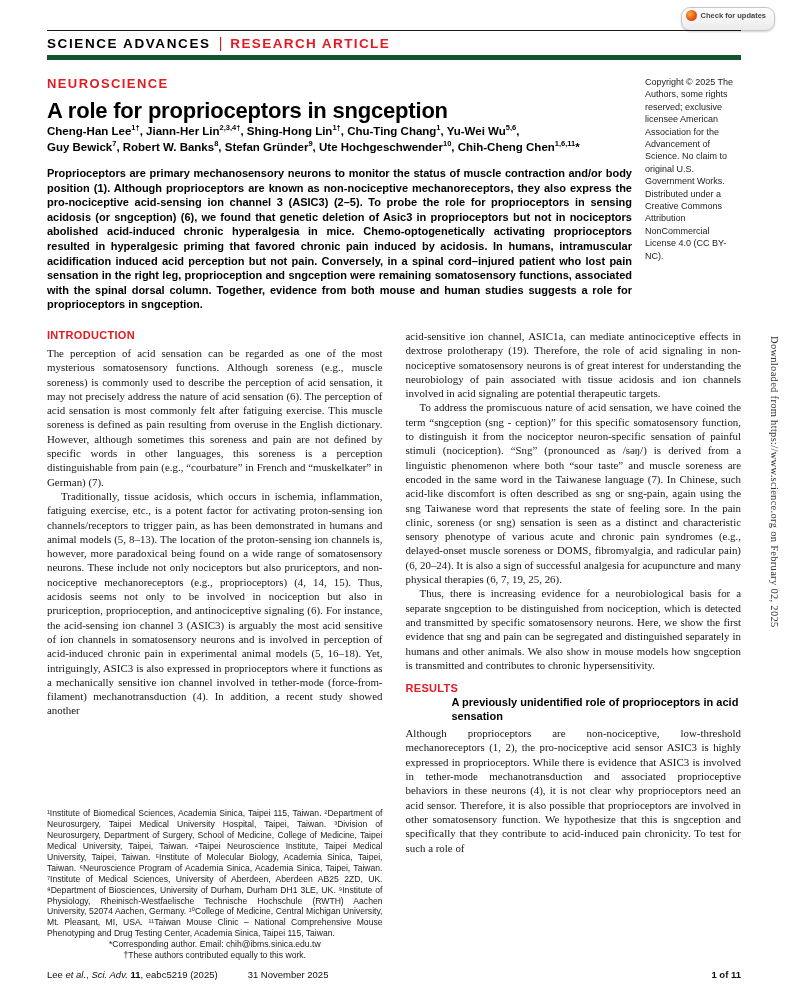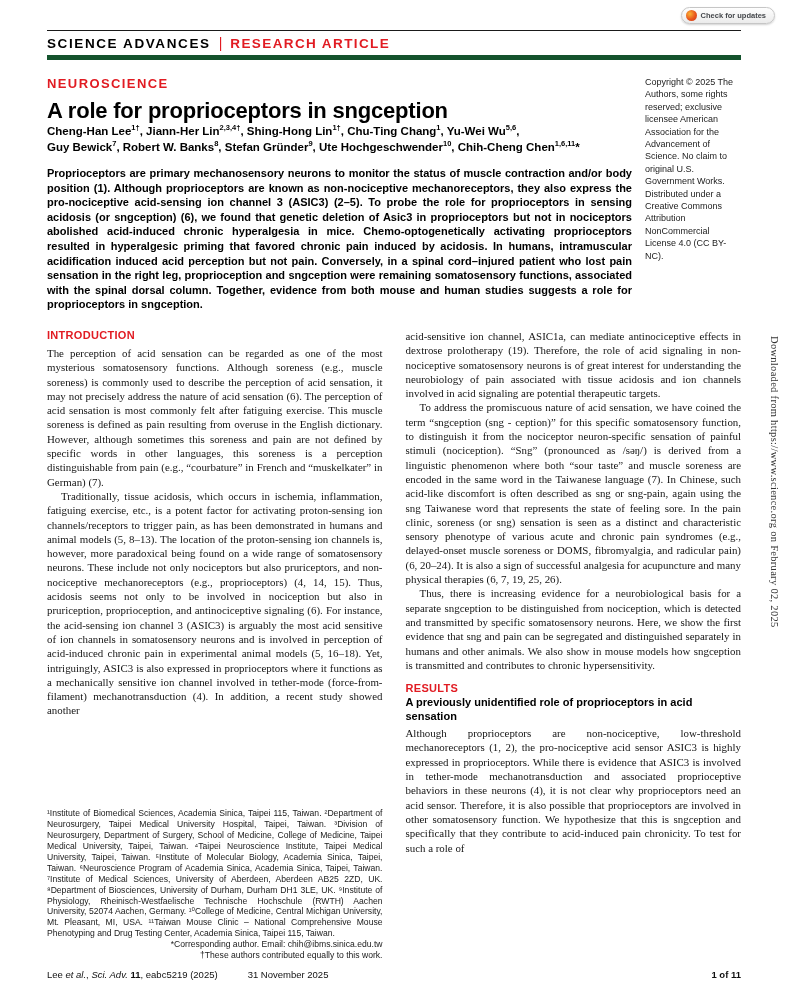--- a/index.html
+++ b/index.html
@@ -9,21 +9,21 @@
     font-family:"Liberation Sans","DejaVu Sans",sans-serif; color:#111;
     overflow:hidden; margin:0 auto;
   }
 
   
   .check-badge {
     position:absolute; top:7px; right:11px;
     display:flex; align-items:center; gap:4px;
     background:linear-gradient(#fefefe,#ebebeb);
     border:1px solid #c6c6c6; border-radius:9px;
-    padding:2px 8px 2px 4px;
+    padding:2px 8px 9px 4px;
     box-shadow:0 1px 2px rgba(0,0,0,.18);
     cursor:pointer;
   }
   .crossmark-dot {
     width:11px; height:11px; border-radius:50%;
     background:radial-gradient(circle at 35% 35%, #f9b233 0%, #e8541d 55%, #c93a1c 100%);
     display:inline-block;
   }
   .badge-label { font-size:7.5px; font-weight:bold; color:#44474b; white-space:nowrap; }
 
@@ -63,28 +63,28 @@
   .body-p {
     font-family:"Liberation Serif","DejaVu Serif",serif;
     font-size:10.9px; line-height:14.3px; text-align:justify; color:#141414;
   }
   .indent { text-indent:14px; }
   .sec-heading {
     font-size:11px; font-weight:bold; color:#e11b22; letter-spacing:.3px;
     margin-bottom:5px;
   }
   .sec-heading.results { margin-top:10px; margin-bottom:2px; }
-  .sub-heading { font-size:11px; font-weight:bold; color:#000; line-height:13.5px; margin-bottom:3px; }
+  .sub-heading { font-size:11px; font-weight:bold; color:#000; line-height:13.5px; margin-bottom:3px;margin-left:46px; }
 
   
   .footnotes { margin-top:auto; padding-top:8px; }
   .footnotes p {
     font-size:8.6px; line-height:10.9px; color:#191919; text-align:justify;
   }
-  .footnotes .note-line { text-align:right; }
+  .footnotes .note-line { text-align:center; }
   .footnotes a { color:#191919; text-decoration:none; }
 
   
   .vertical-note {
     position:absolute; top:336px; right:6px;
     writing-mode:vertical-rl;
     font-family:"Liberation Serif","DejaVu Serif",serif;
     font-size:10.5px; letter-spacing:.3px; color:#333;
   }
 

